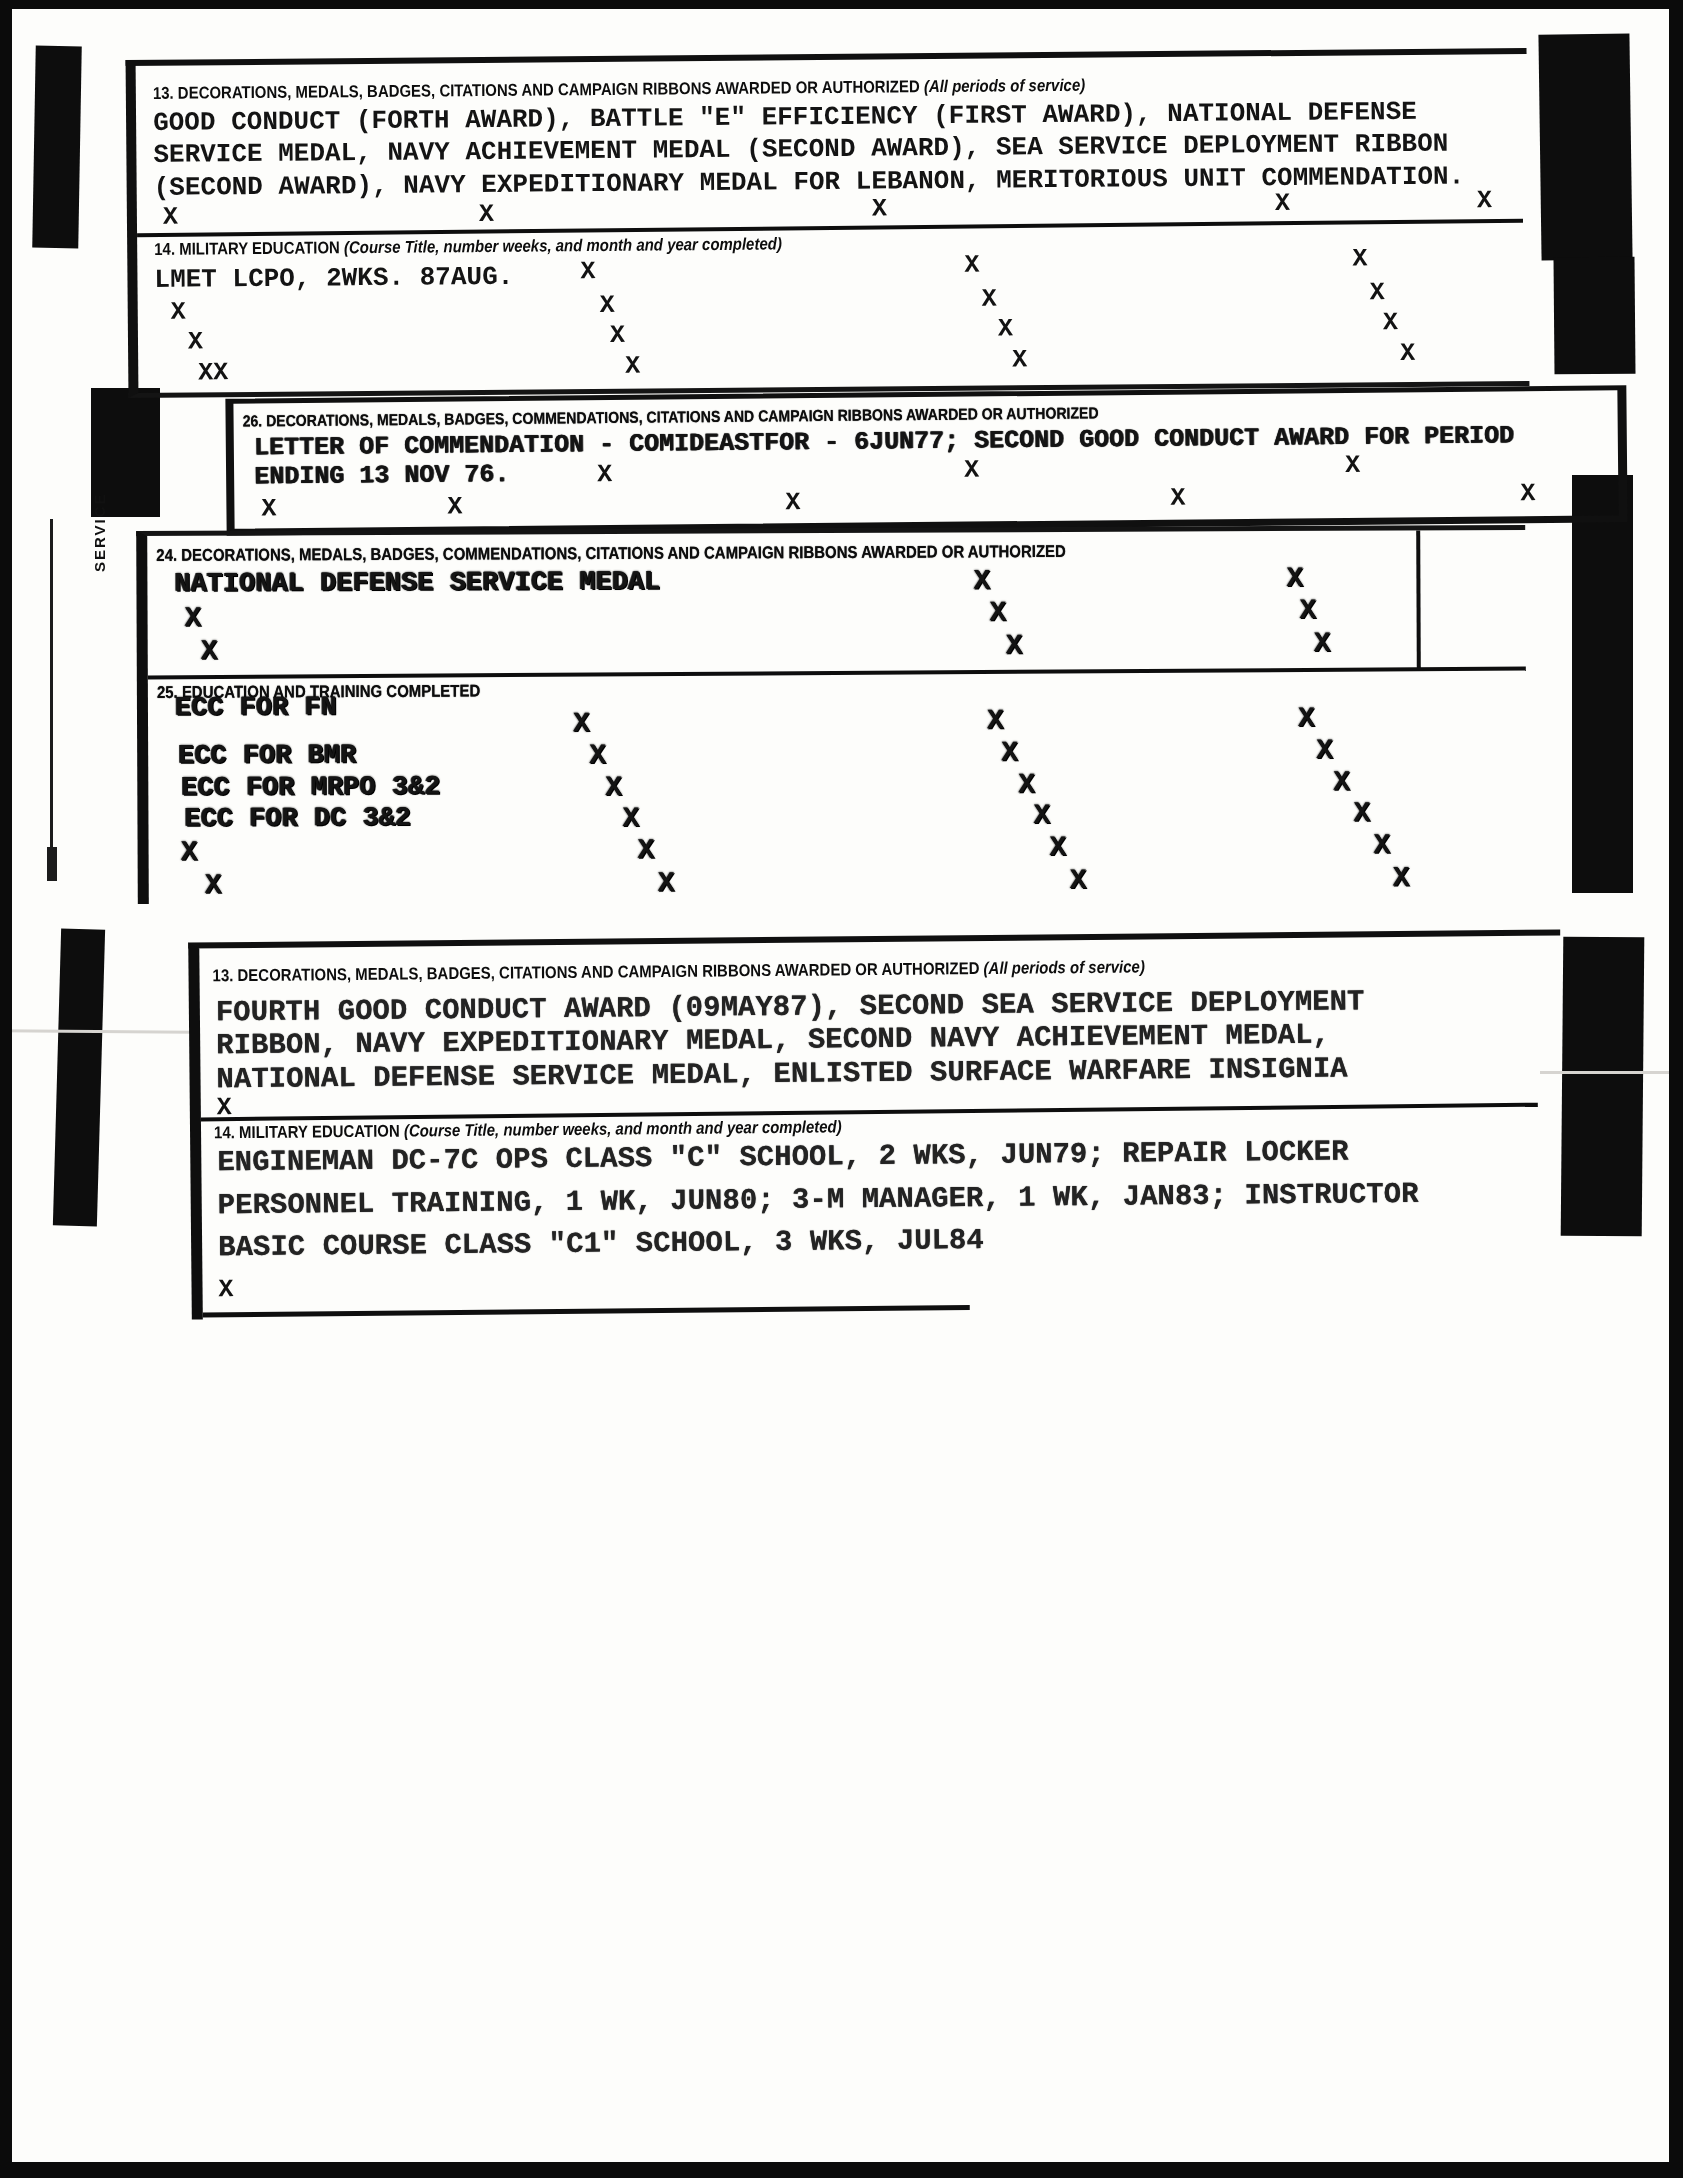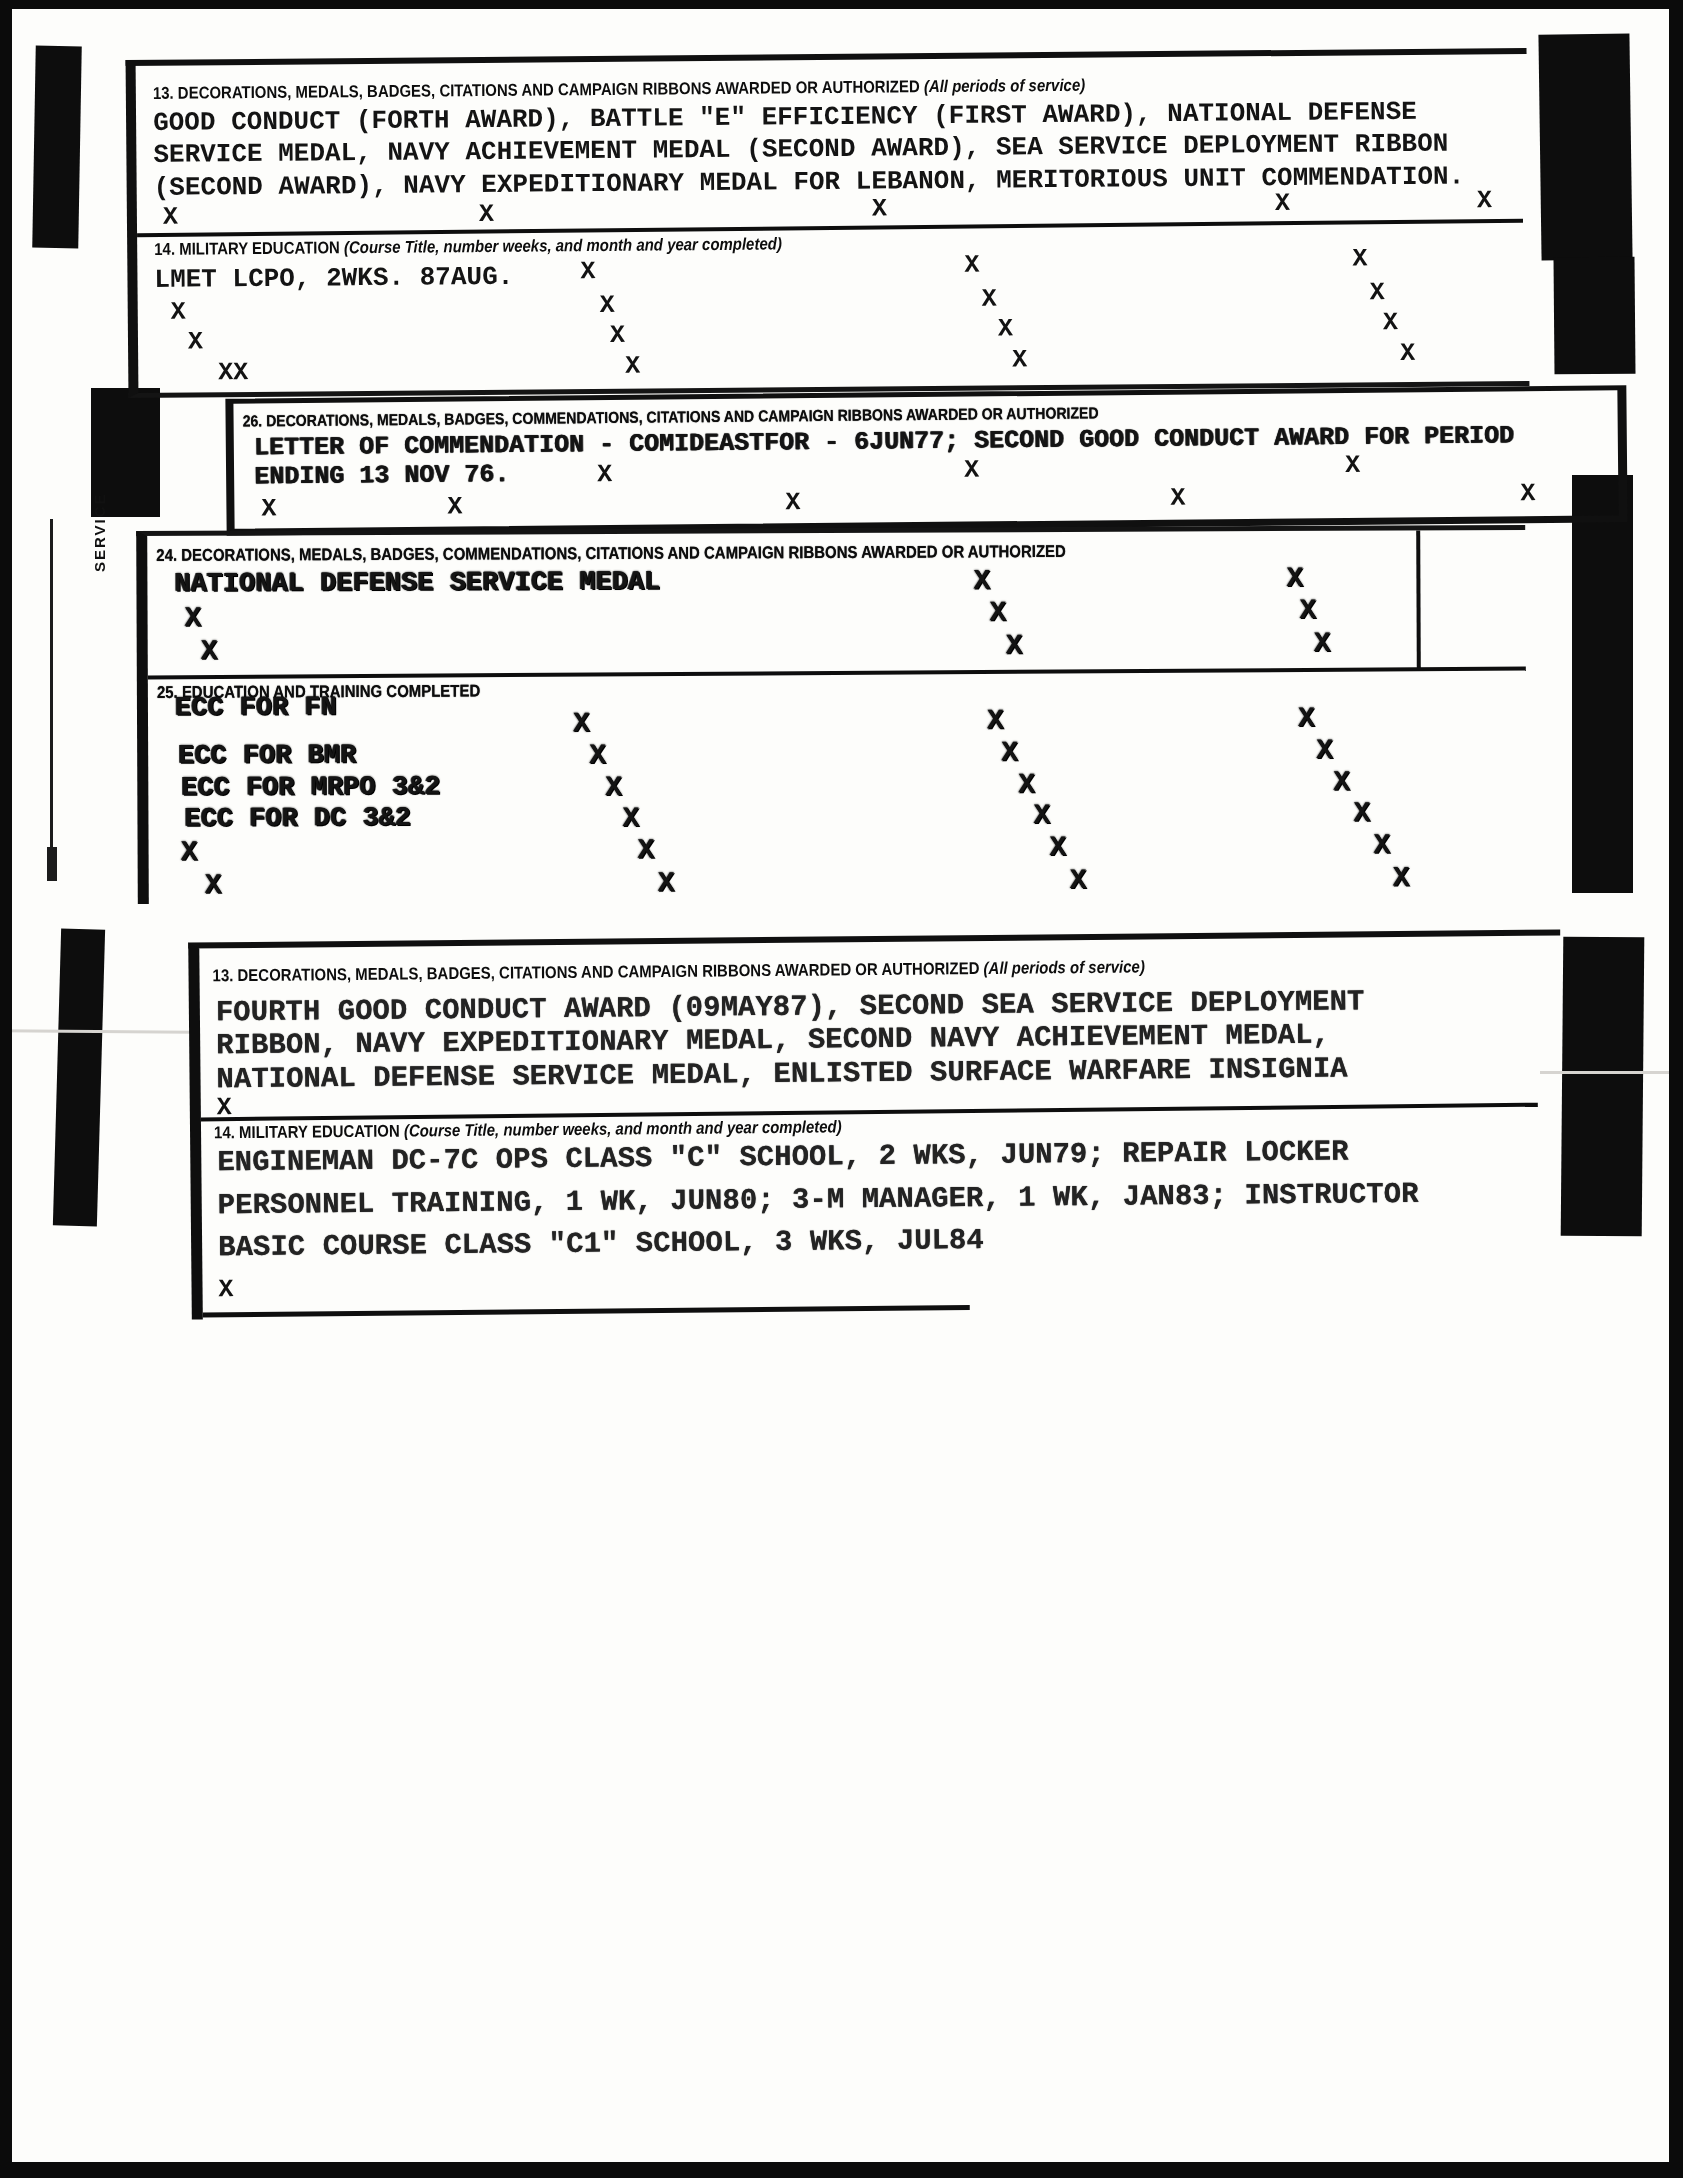--- a/index.html
+++ b/index.html
@@ -93,21 +93,21 @@
     <span class="xm" style="left:827px;top:192px;">X</span>
     <span class="xm" style="left:1215px;top:189px;">X</span>
     <span class="xm" style="left:33px;top:232px;">X</span>
     <span class="xm" style="left:462px;top:229px;">X</span>
     <span class="xm" style="left:844px;top:226px;">X</span>
     <span class="xm" style="left:1232px;top:223px;">X</span>
     <span class="xm" style="left:50px;top:262px;">X</span>
     <span class="xm" style="left:472px;top:259px;">X</span>
     <span class="xm" style="left:860px;top:256px;">X</span>
     <span class="xm" style="left:1245px;top:253px;">X</span>
-    <span class="xm" style="left:60px;top:293px;margin-left:20px;">XX</span>
+    <span class="xm" style="left:60px;top:293px;">XX</span>
     <span class="xm" style="left:487px;top:290px;">X</span>
     <span class="xm" style="left:874px;top:287px;">X</span>
     <span class="xm" style="left:1262px;top:284px;">X</span>
   </section>
 
   <section class="frag" id="f2">
     <div class="hdr heavy small" style="left:9px;top:9px;">
       <span>26.</span>
       <span>DECORATIONS, MEDALS, BADGES, COMMENDATIONS, CITATIONS AND CAMPAIGN RIBBONS AWARDED OR AUTHORIZED</span>
     </div>

